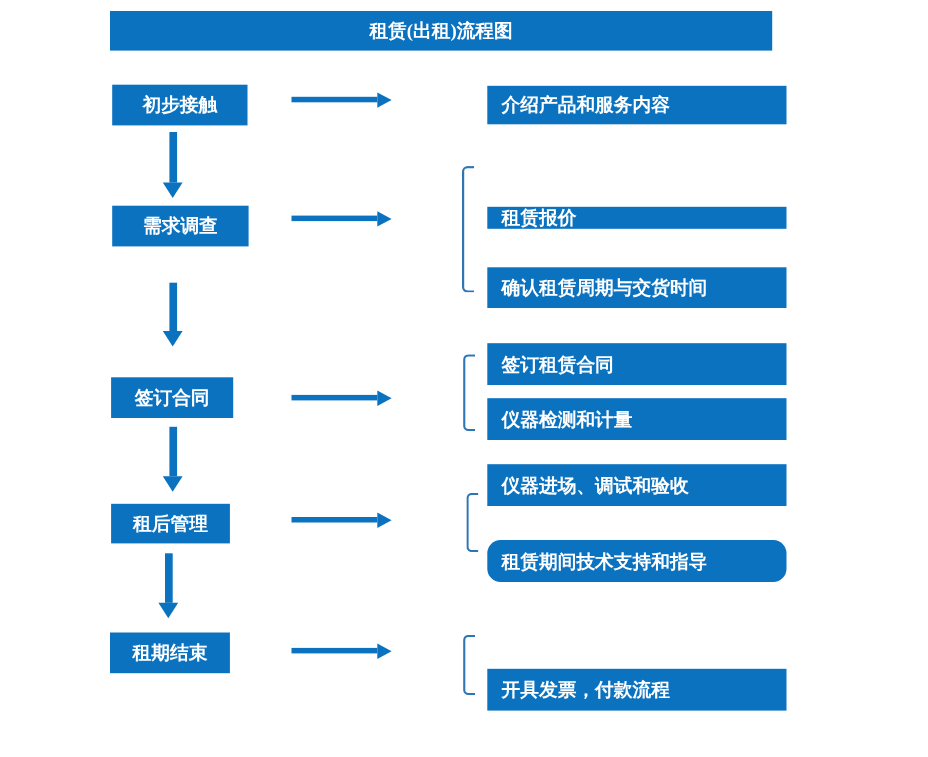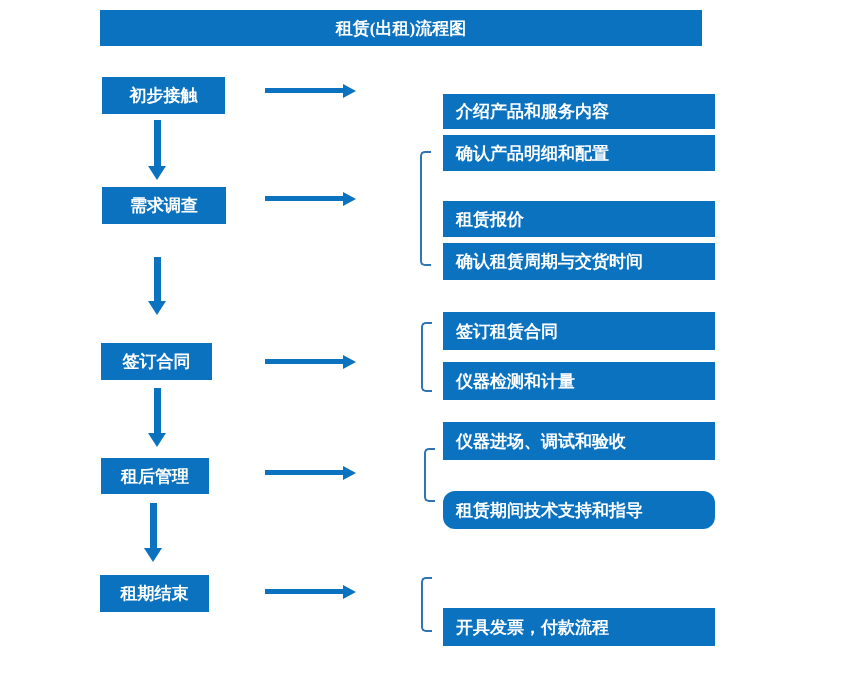--- a/index.html
+++ b/index.html
@@ -33,23 +33,23 @@
   
   #title-bar{left:100px;top:10px;width:602px;height:36px;}
   
   #step1{left:102px;top:77px;width:123px;height:37px;}
   #step2{left:102px;top:187px;width:124px;height:37px;}
   #step3{left:101px;top:343px;width:111px;height:37px;}
   #step4{left:101px;top:458px;width:108px;height:36px;}
   #step5{left:100px;top:575px;width:109px;height:37px;}
   
   .detail{left:443px;width:259px;}
-  #r1a{top:78px;height:35px;margin-top:16px;}
+  #r1a{top:78px;height:35px;}
   #r2a{top:135px;height:36px;}
-  #r2b{top:201px;height:36px;}
+  #r2b{top:188px;height:20px;}
   #r2c{top:243px;height:37px;}
   #r3a{top:312px;height:38px;}
   #r3b{top:362px;height:38px;}
   #r4a{top:422px;height:38px;}
   #r4b{top:491px;height:38px;border-radius:12px;}
   #r5a{top:558px;height:37px;}
   #r5b{top:608px;height:38px;}
 </style>
 </head>
 <body>
@@ -91,21 +91,20 @@
   <div class="hshaft" style="left:265px;top:589px;width:78px;"></div>
   <div class="hhead" style="left:343px;top:585px;"></div>
 
   <div class="bracket" style="left:420px;top:151px;height:111px;"></div>
   <div class="bracket" style="left:421px;top:322px;height:66px;"></div>
   <div class="bracket" style="left:424px;top:448px;height:50px;"></div>
   <div class="bracket" style="left:421px;top:577px;height:51px;"></div>
 
   <div class="node pad detail" id="r1a">介绍产品和服务内容</div>
 
-  <div class="node pad detail" id="r2a">确认产品明细和配置</div>
   <div class="node pad detail" id="r2b">租赁报价</div>
   <div class="node pad detail" id="r2c">确认租赁周期与交货时间</div>
 
   <div class="node pad detail" id="r3a">签订租赁合同</div>
   <div class="node pad detail" id="r3b">仪器检测和计量</div>
 
   <div class="node pad detail" id="r4a">仪器进场、调试和验收</div>
   <div class="node pad detail" id="r4b">租赁期间技术支持和指导</div>
 
   <div class="node pad detail" id="r5b">开具发票，付款流程</div>

